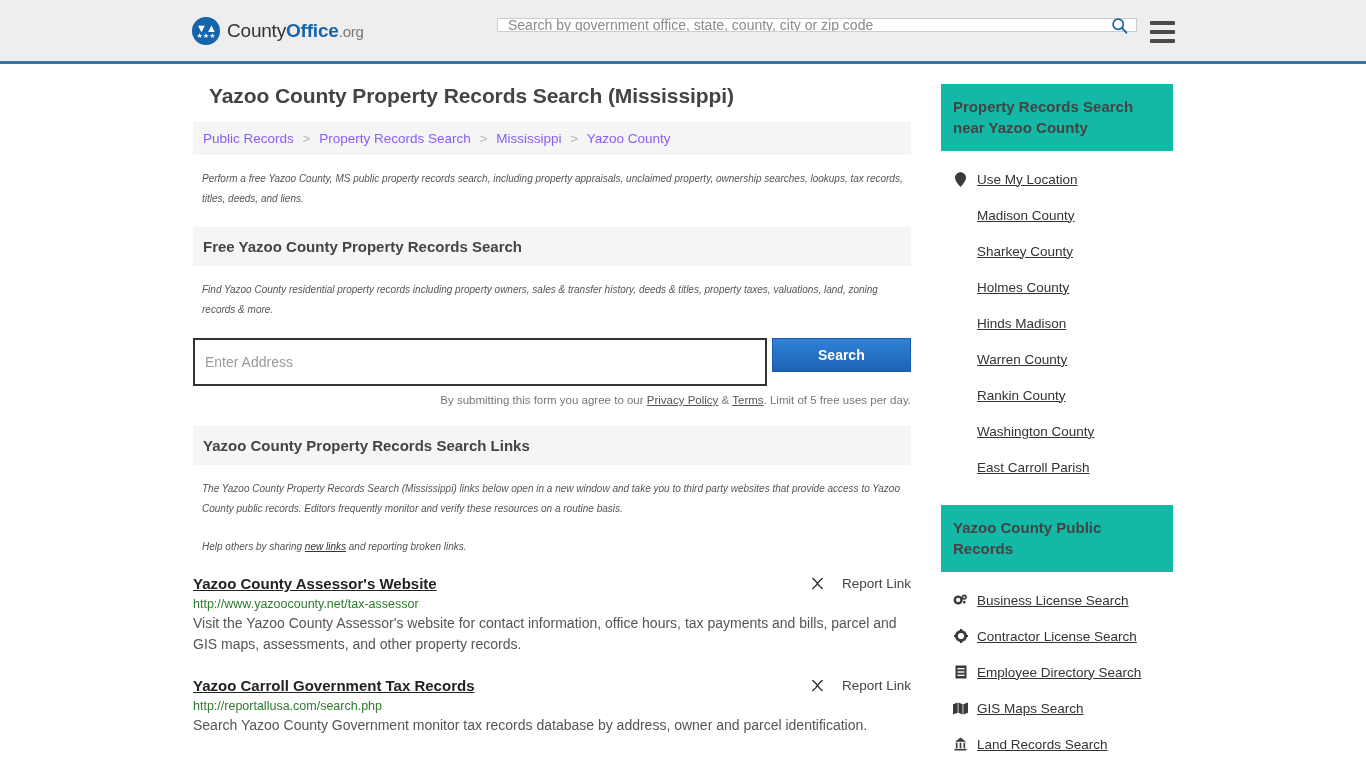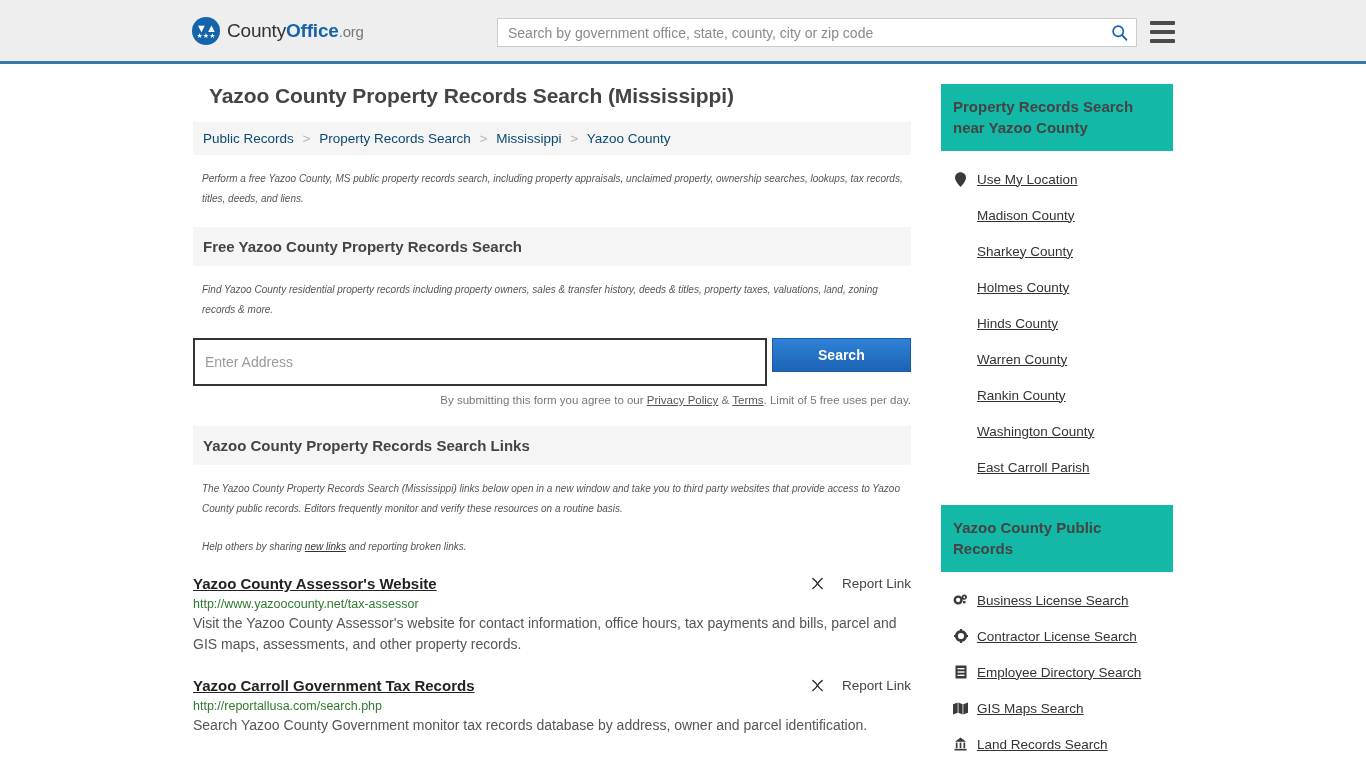--- a/index.html
+++ b/index.html
@@ -59,21 +59,21 @@
   }
   .logo-text .t1 { color: #333333; }
   .logo-text .t2 { color: #1464ac; font-weight: bold; }
   .logo-text .t3 { color: #777777; font-size: 15px; }
 
   .header-search {
     position: absolute;
     left: 497px;
     top: 18px;
     width: 640px;
-    height: 29px;
+    height: 14px;
     background: #ffffff;
     border: 1px solid #cccccc;
     display: flex;
     align-items: flex-start;
   }
   .header-search input {
     flex: 1;
     border: none;
     outline: none;
     height: 100%;
@@ -134,21 +134,21 @@
     letter-spacing: -0.1px;
   }
 
   .breadcrumb {
     background: #f5f5f5;
     padding: 9px 10px;
     font-size: 13.5px;
     color: #888888;
     margin-bottom: 14px;
   }
-  .breadcrumb .crumb { color: #0c4a6e; text-decoration: none; }
+  .breadcrumb .crumb { color: #8b5cf6; text-decoration: none; }
   .breadcrumb .sep { color: #b4b4b4; padding: 0 5px; }
 
   p.intro, p.body-text {
     font-size: 10px;
     line-height: 20px;
     color: #555555;
     margin: 0 0 18px 9px;
     font-style: italic;
   }
 
@@ -392,21 +392,21 @@
           <li>
               <span class="side-icon"></span>
               <a href="#">Sharkey County</a>
             </li>
           <li>
               <span class="side-icon"></span>
               <a href="#">Holmes County</a>
             </li>
           <li>
               <span class="side-icon"></span>
-              <a href="#">Hinds County</a>
+              <a href="#">Hinds Madison</a>
             </li>
           <li>
               <span class="side-icon"></span>
               <a href="#">Warren County</a>
             </li>
           <li>
               <span class="side-icon"></span>
               <a href="#">Rankin County</a>
             </li>
           <li>

